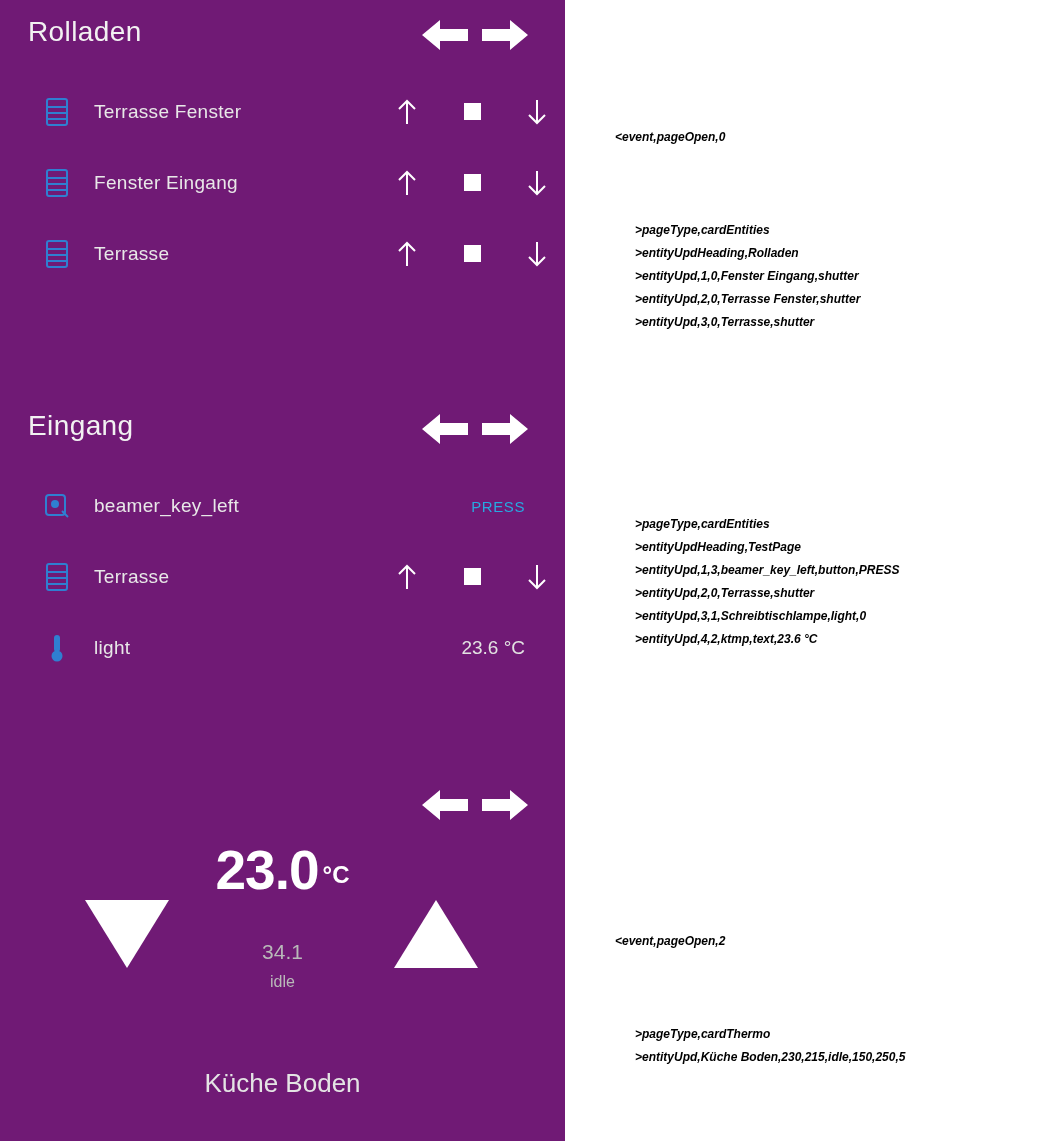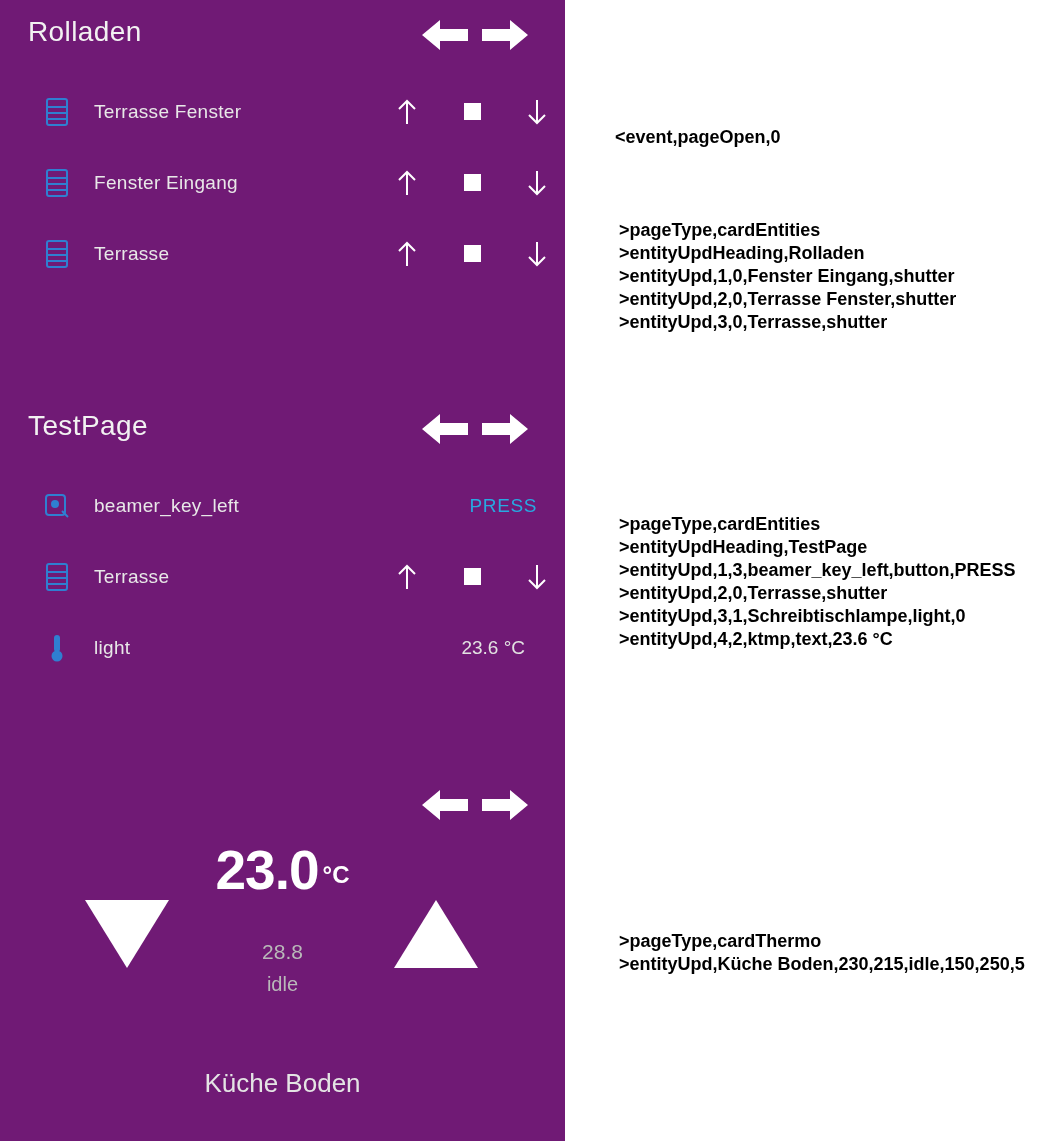--- a/index.html
+++ b/index.html
@@ -112,25 +112,25 @@
   .sc-up { left: 52px; }
   .sc-stop { left: 117px; }
   .sc-down { left: 182px; }
   .stop-square {
     width: 17px;
     height: 17px;
     background: #ffffff;
   }
   .press-label {
     position: absolute;
-    right: 28px;
+    right: 40px;
     top: 50%;
     transform: translateY(-50%);
     color: #27a9e1;
-    font-size: 19px;
+    font-size: 15px;
     letter-spacing: 0.6px;
     cursor: pointer;
   }
   .value-label {
     position: absolute;
     right: 40px;
     top: 50%;
     transform: translateY(-50%);
     color: #e2e2e2;
     font-size: 19px;
@@ -199,21 +199,21 @@
     color: #b9b9b9;
     font-size: 21px;
   }
   .thermo-state {
     position: absolute;
     left: 0;
     top: 203px;
     width: 565px;
     text-align: center;
     color: #b9b9b9;
-    font-size: 20px;
+    font-size: 16px;
   }
   .tri {
     position: absolute;
     cursor: pointer;
     width: 0;
     height: 0;
   }
   .tri-down {
     left: 85px;
     top: 130px;
@@ -236,30 +236,31 @@
     text-align: center;
     color: #e4e4e4;
     font-size: 26px;
   }
 
   
   .ann-block {
     position: absolute;
     left: 50px;
     color: #000000;
-    font-size: 18px;
+    font-size: 12px;
     font-weight: bold;
     line-height: 23px;
     white-space: pre;
+    font-style: italic;
   }
   .ann-head {
     margin-bottom: 24px;
     margin-left: 0;
   }
-  .ann-body { margin-left: 4px; }
+  .ann-body { margin-left: 20px; }
 </style>
 </head>
 <body>
 
 <div class="screen">
 
   <div class="card" style="top:0px;">
     <div class="card-header">
       <div class="card-title">Rolladen</div>
       <div class="nav-arrows">
@@ -359,21 +360,21 @@
               <line x1="13" y1="2" x2="13" y2="25" stroke="#ffffff" stroke-width="2"></line>
               <polyline points="5,17 13,25 21,17" fill="none" stroke="#ffffff" stroke-width="2"></polyline>
             </svg>
         </div>
       </div>
     </div>
   </div>
 
   <div class="card" style="top:394px;">
     <div class="card-header">
-      <div class="card-title">TestPage</div>
+      <div class="card-title">Eingang</div>
       <div class="nav-arrows">
         <div class="arrow arrow-left">
           <svg width="52" height="42" viewBox="0 0 52 42">
               <path d="M2 21 L20 6 L20 15 L48 15 L48 27 L20 27 L20 36 Z" fill="#ffffff"></path>
             </svg>
         </div>
         <div class="arrow arrow-right">
           <svg width="52" height="42" viewBox="0 0 52 42">
               <path d="M50 21 L32 6 L32 15 L4 15 L4 27 L32 27 L32 36 Z" fill="#ffffff"></path>
             </svg>
@@ -448,21 +449,21 @@
           </svg>
       </div>
     </div>
 
     <div class="tri tri-down"></div>
     <div class="tri tri-up"></div>
 
     <div class="thermo-temp">
       <span class="big">23.0</span><span class="unit">°C</span>
     </div>
-    <div class="thermo-target">28.8</div>
+    <div class="thermo-target">34.1</div>
     <div class="thermo-state">idle</div>
     <div class="thermo-name">Küche Boden</div>
   </div>
 </div>
 
 <div class="annotations">
   <div class="ann-block" style="top:80px;">
     <div class="ann-head">&lt;event,pageOpen,0</div>
     <div class="ann-body">&gt;pageType,cardEntities
 &gt;entityUpdHeading,Rolladen
@@ -472,16 +473,17 @@
   </div>
   <div class="ann-block" style="top:467px;">
     <div class="ann-body">&gt;pageType,cardEntities
 &gt;entityUpdHeading,TestPage
 &gt;entityUpd,1,3,beamer_key_left,button,PRESS
 &gt;entityUpd,2,0,Terrasse,shutter
 &gt;entityUpd,3,1,Schreibtischlampe,light,0
 &gt;entityUpd,4,2,ktmp,text,23.6 °C</div>
   </div>
   <div class="ann-block" style="top:884px;">
+    <div class="ann-head">&lt;event,pageOpen,2</div>
     <div class="ann-body">&gt;pageType,cardThermo
 &gt;entityUpd,Küche Boden,230,215,idle,150,250,5</div>
   </div>
 </div>
 
 </body></html>

